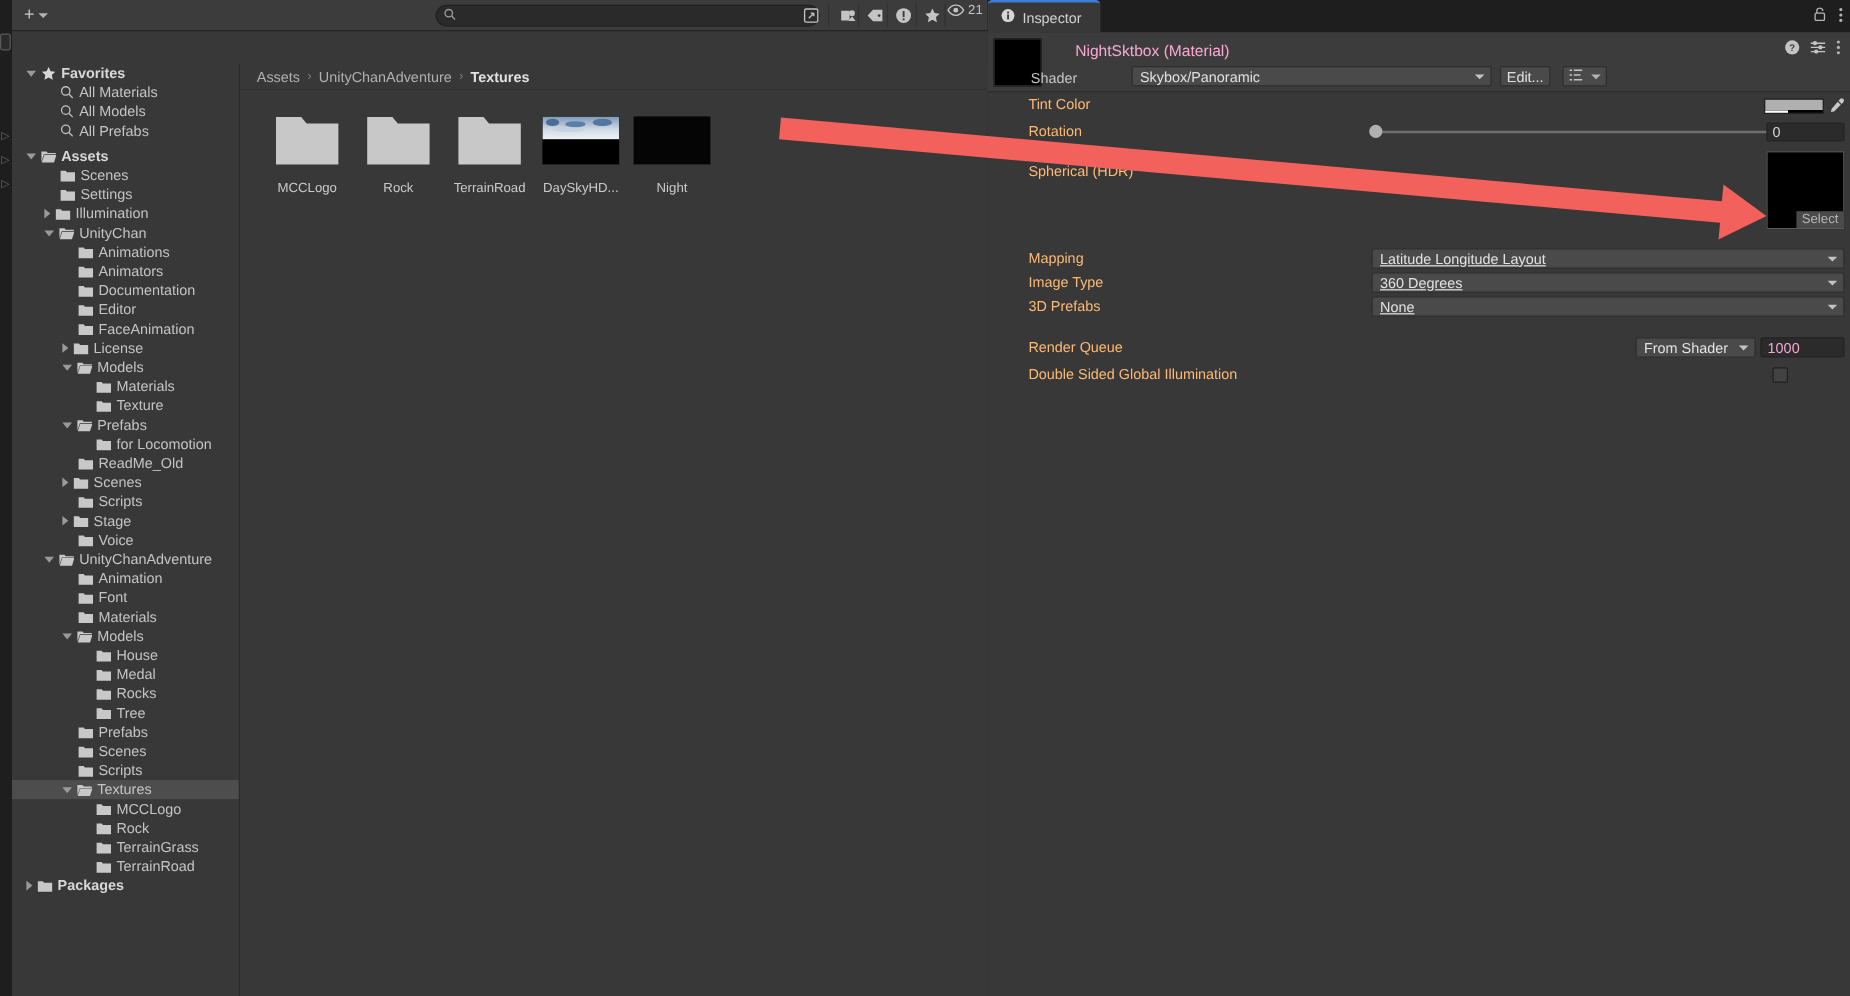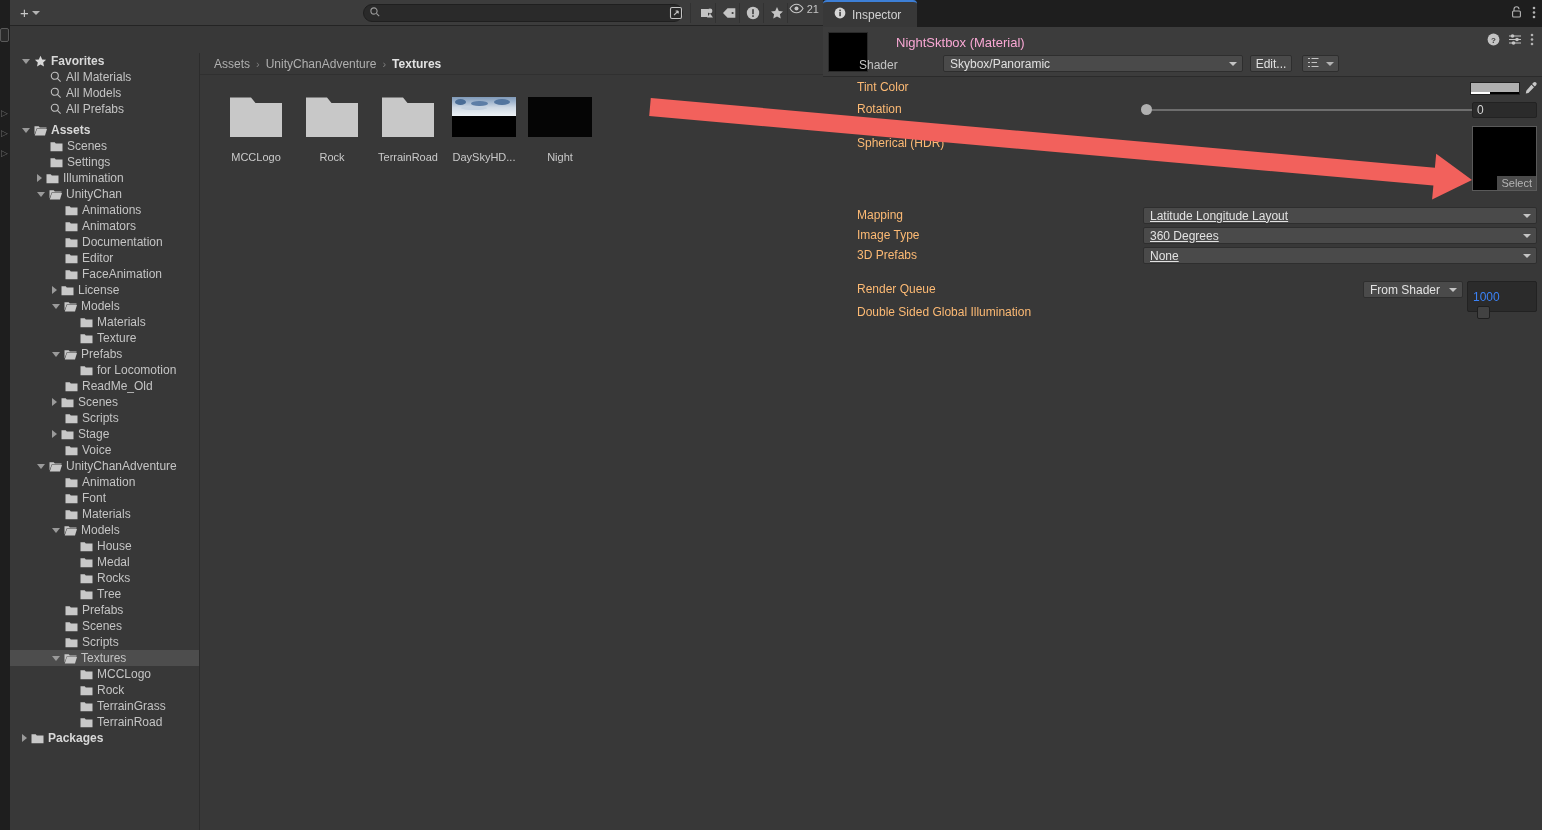--- a/index.html
+++ b/index.html
@@ -221,23 +221,23 @@
     position: absolute; left: 320px; right: 5px; height: 17px; top: 1px;
     background: #4a4a4a; border: 1px solid #2e2e2e; border-radius: 2px;
     display: flex; align-items: center; padding: 0 6px; font-size: 12px; color: #e2e2e2; text-decoration: underline;
   }
   .rq-dd {
     position: absolute; right: 79px; top: 1px; width: 100px; height: 17px;
     background: #4a4a4a; border: 1px solid #2e2e2e; border-radius: 2px;
     display: flex; align-items: center; padding: 0 6px; font-size: 12px; color: #e2e2e2;
   }
   .rq-num {
-    position: absolute; right: 5px; top: 1px; width: 70px; height: 31px;
+    position: absolute; right: 5px; top: 1px; width: 70px; height: 17px;
     background: #2b2b2b; border: 1px solid #222; border-radius: 2px;
-    display: flex; align-items: center; padding-left: 5px; font-size: 12px; color: #3b82f6;
+    display: flex; align-items: center; padding-left: 5px; font-size: 12px; color: #f9a8d4;
   }
   .chk {
     position: absolute; right: 52px; top: 3px; width: 13px; height: 13px;
     background: #424242; border: 1px solid #1f1f1f; border-radius: 2px;
   }
 
   
   .arrow-overlay {
     position: absolute; left: 0; top: 0; width: 1542px; height: 830px;
     pointer-events: none;

